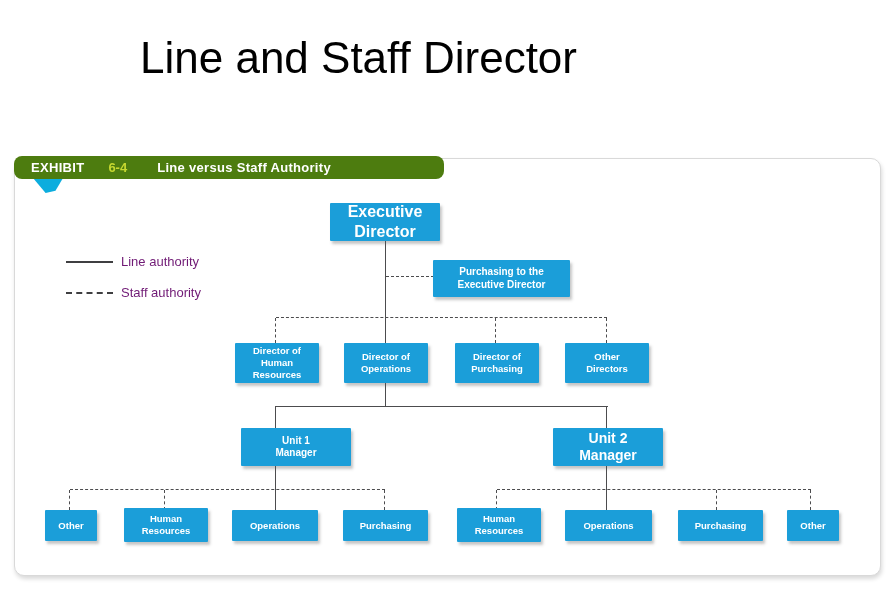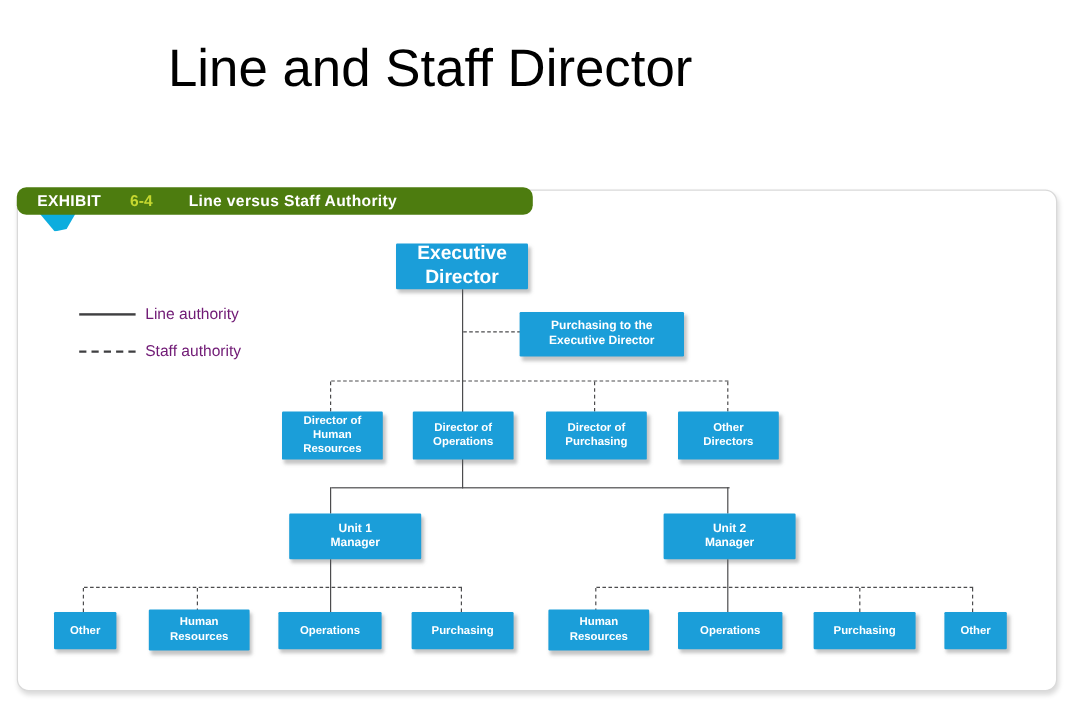--- a/index.html
+++ b/index.html
@@ -84,21 +84,21 @@
 Human
 Resources</div>
 <div class="node" style="left:344px;top:343px;width:84px;height:40px;">Director of
 Operations</div>
 <div class="node" style="left:455px;top:343px;width:84px;height:40px;">Director of
 Purchasing</div>
 <div class="node" style="left:565px;top:343px;width:84px;height:40px;">Other
 Directors</div>
 <div class="node" style="left:221px;top:428px;width:110px;height:38px;font-size:10px;margin-left:20px;">Unit 1
 Manager</div>
-<div class="node" style="left:553px;top:428px;width:110px;height:38px;font-size:10px;">Unit 2
+<div class="node" style="left:553px;top:428px;width:110px;height:38px;font-size:14px;">Unit 2
 Manager</div>
 <div class="node" style="left:45px;top:510px;width:52px;height:31px;">Other</div>
 <div class="node" style="left:124px;top:508px;width:84px;height:34px;">Human
 Resources</div>
 <div class="node" style="left:232px;top:510px;width:86px;height:31px;">Operations</div>
 <div class="node" style="left:343px;top:510px;width:85px;height:31px;">Purchasing</div>
 <div class="node" style="left:457px;top:508px;width:84px;height:34px;">Human
 Resources</div>
 <div class="node" style="left:565px;top:510px;width:87px;height:31px;">Operations</div>
 <div class="node" style="left:678px;top:510px;width:85px;height:31px;">Purchasing</div>

